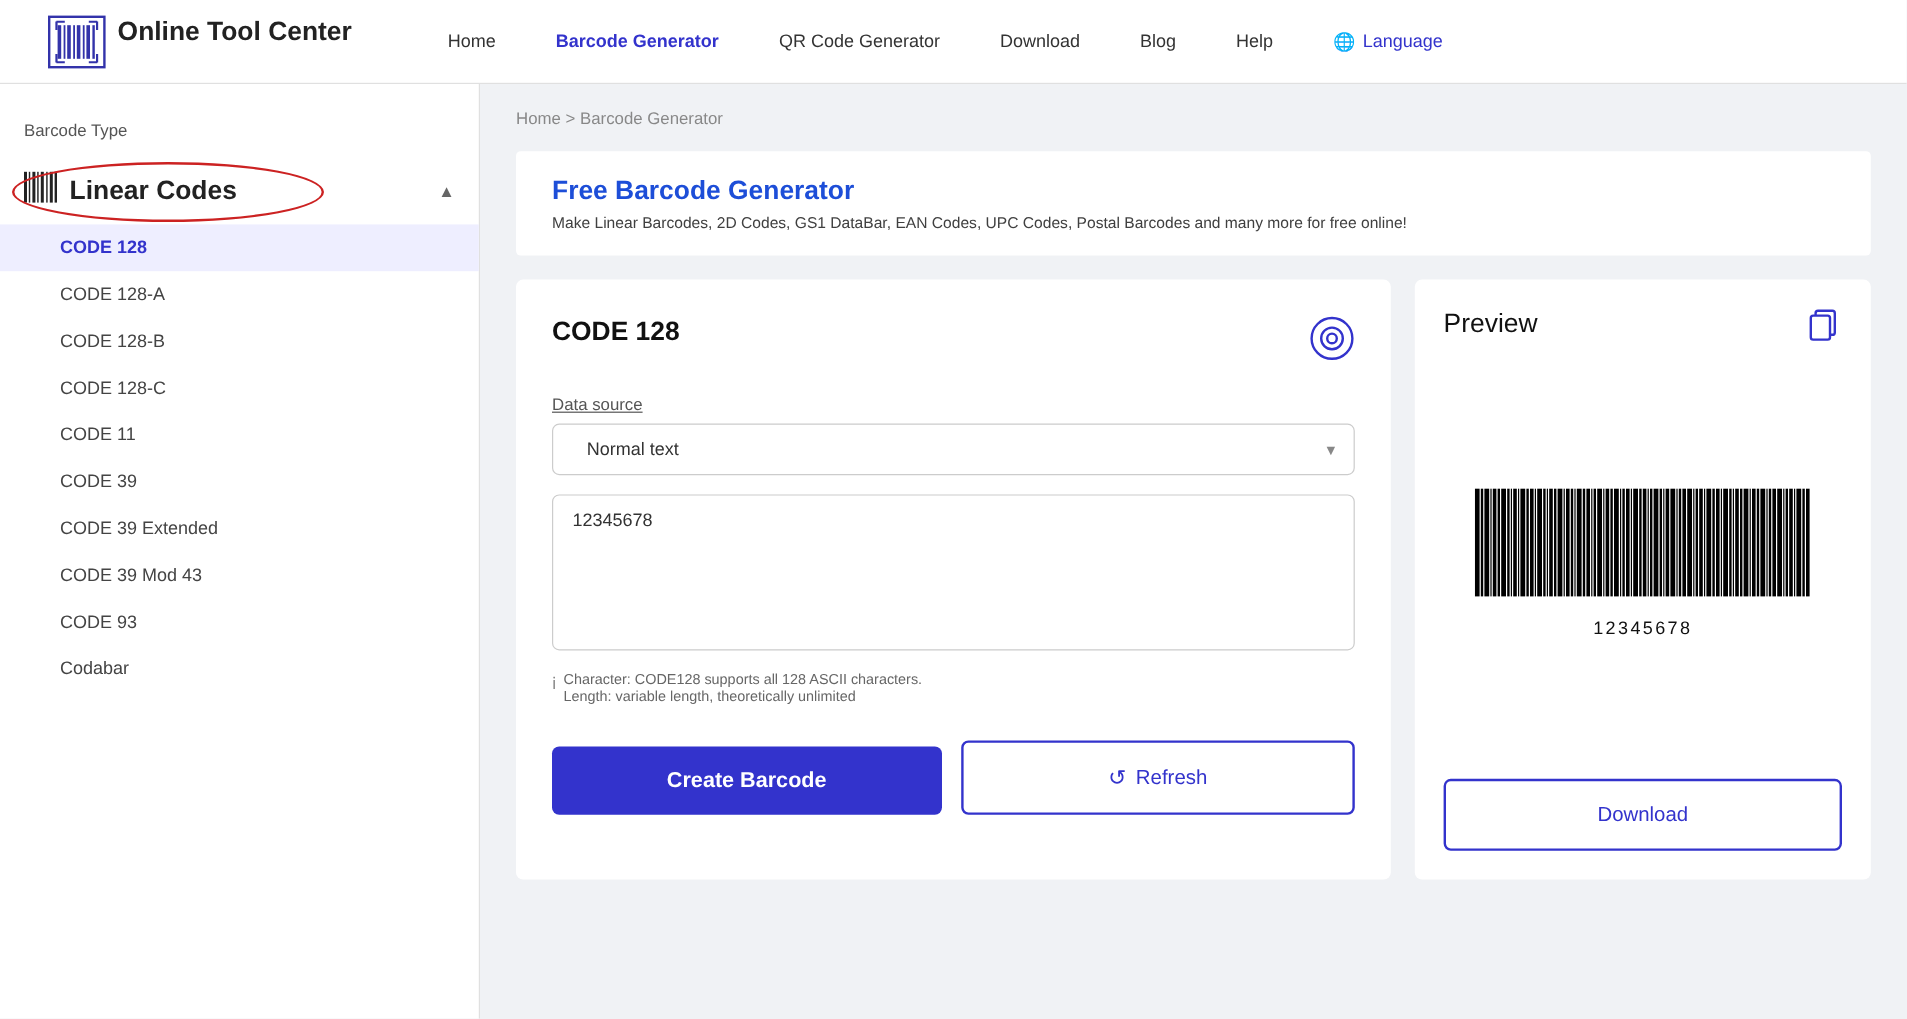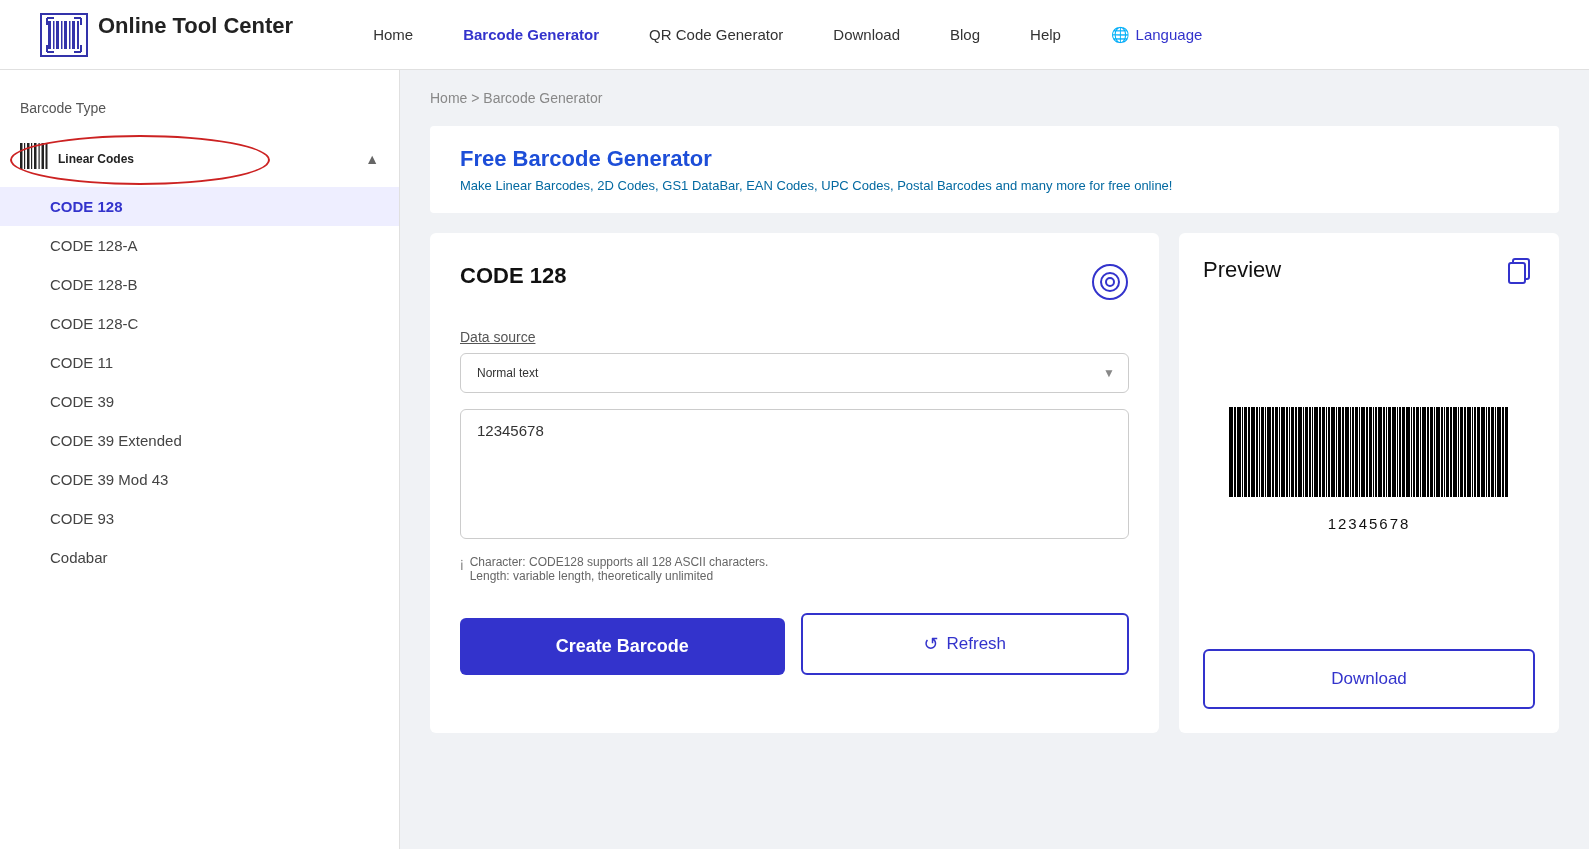--- a/index.html
+++ b/index.html
@@ -96,21 +96,21 @@
     }
     .linear-codes-oval {
       position: absolute;
       top: 4px; left: 10px;
       width: 260px; height: 50px;
       border: 2.5px solid #cc2222;
       border-radius: 50%;
       pointer-events: none;
     }
     .group-label {
-      font-size: 12px;
+      font-size: 22px;
       font-weight: bold;
       color: #222;
     }
     .barcode-icon-small {
       font-size: 22px;
       letter-spacing: -2px;
       color: #333;
     }
     .chevron-up {
       font-size: 14px;
@@ -150,21 +150,21 @@
       border-radius: 4px;
     }
     .page-title {
       font-size: 22px;
       font-weight: bold;
       color: #1d4ed8;
       margin-bottom: 6px;
     }
     .page-subtitle {
       font-size: 13px;
-      color: #0369a1;
+      color: #404040;
     }
 
     .content-area {
       display: flex;
       gap: 20px;
     }
 
     
     .form-panel {
       flex: 1;
@@ -185,24 +185,24 @@
       color: #555;
       margin-bottom: 8px;
       text-decoration: underline;
     }
     .select-wrapper {
       position: relative;
       margin-bottom: 16px;
     }
     .select-box {
       width: 100%;
-      padding: 12px 16px;
+      padding: 12px 28px;
       border: 1px solid #ccc;
       border-radius: 6px;
-      font-size: 12px;
+      font-size: 15px;
       color: #333;
       background: #fff;
       appearance: none;
       cursor: pointer;
     }
     .select-chevron {
       position: absolute;
       right: 14px;
       top: 50%;
       transform: translateY(-50%);

